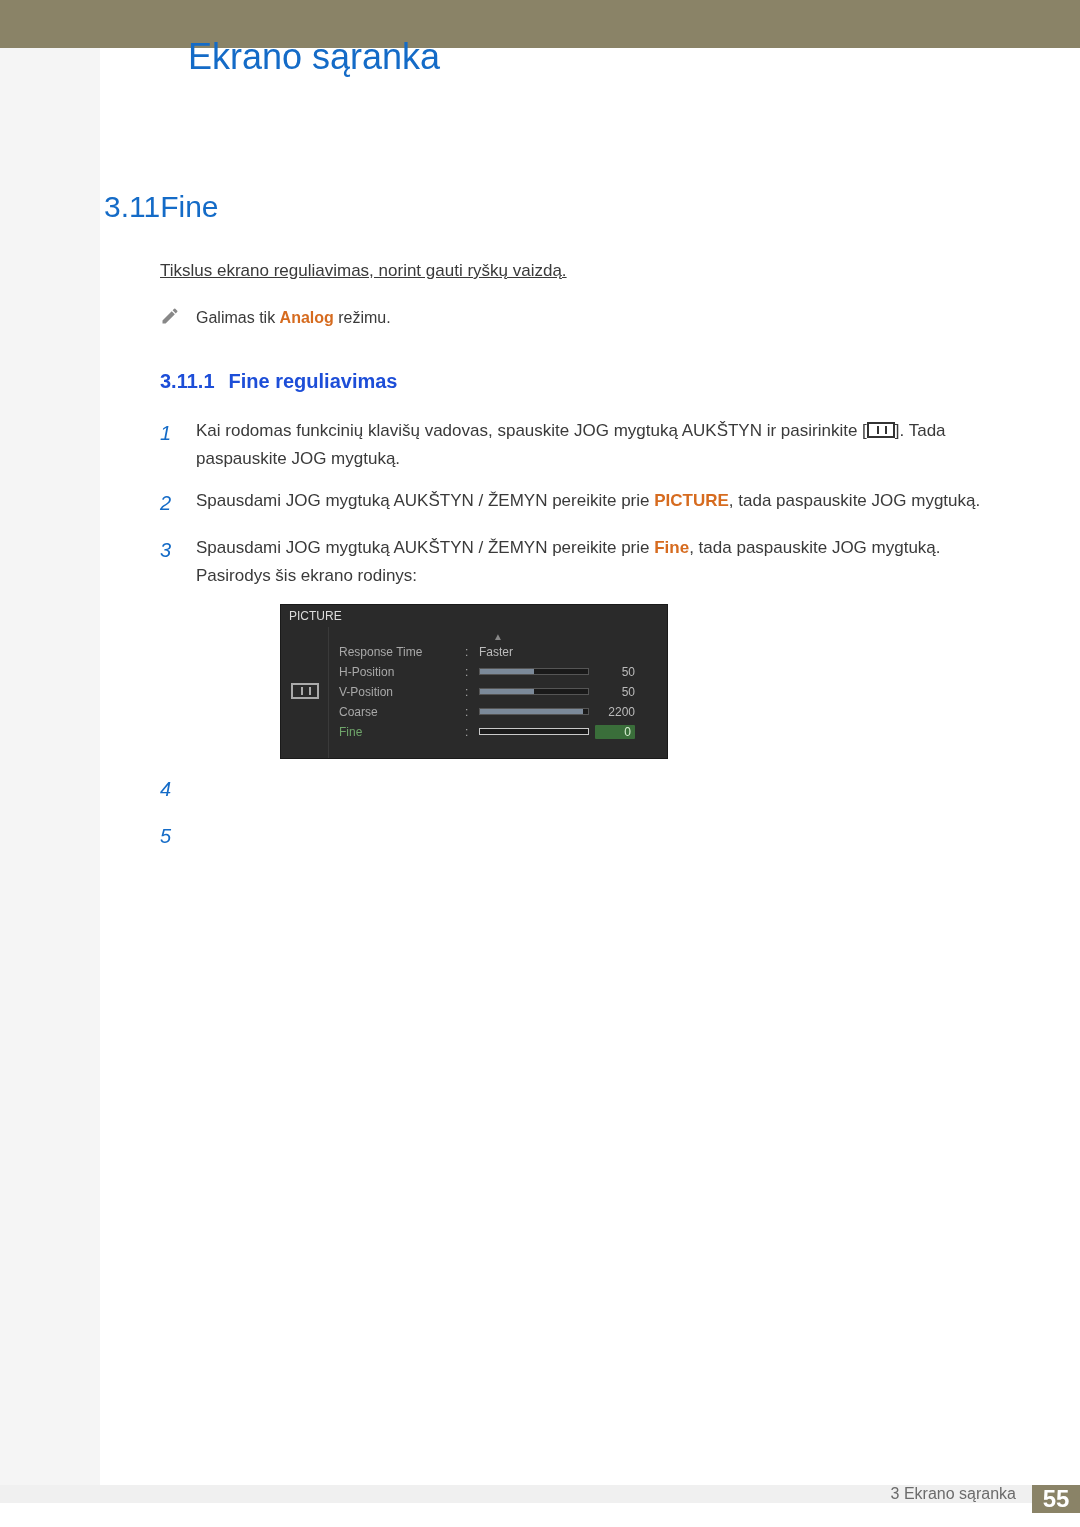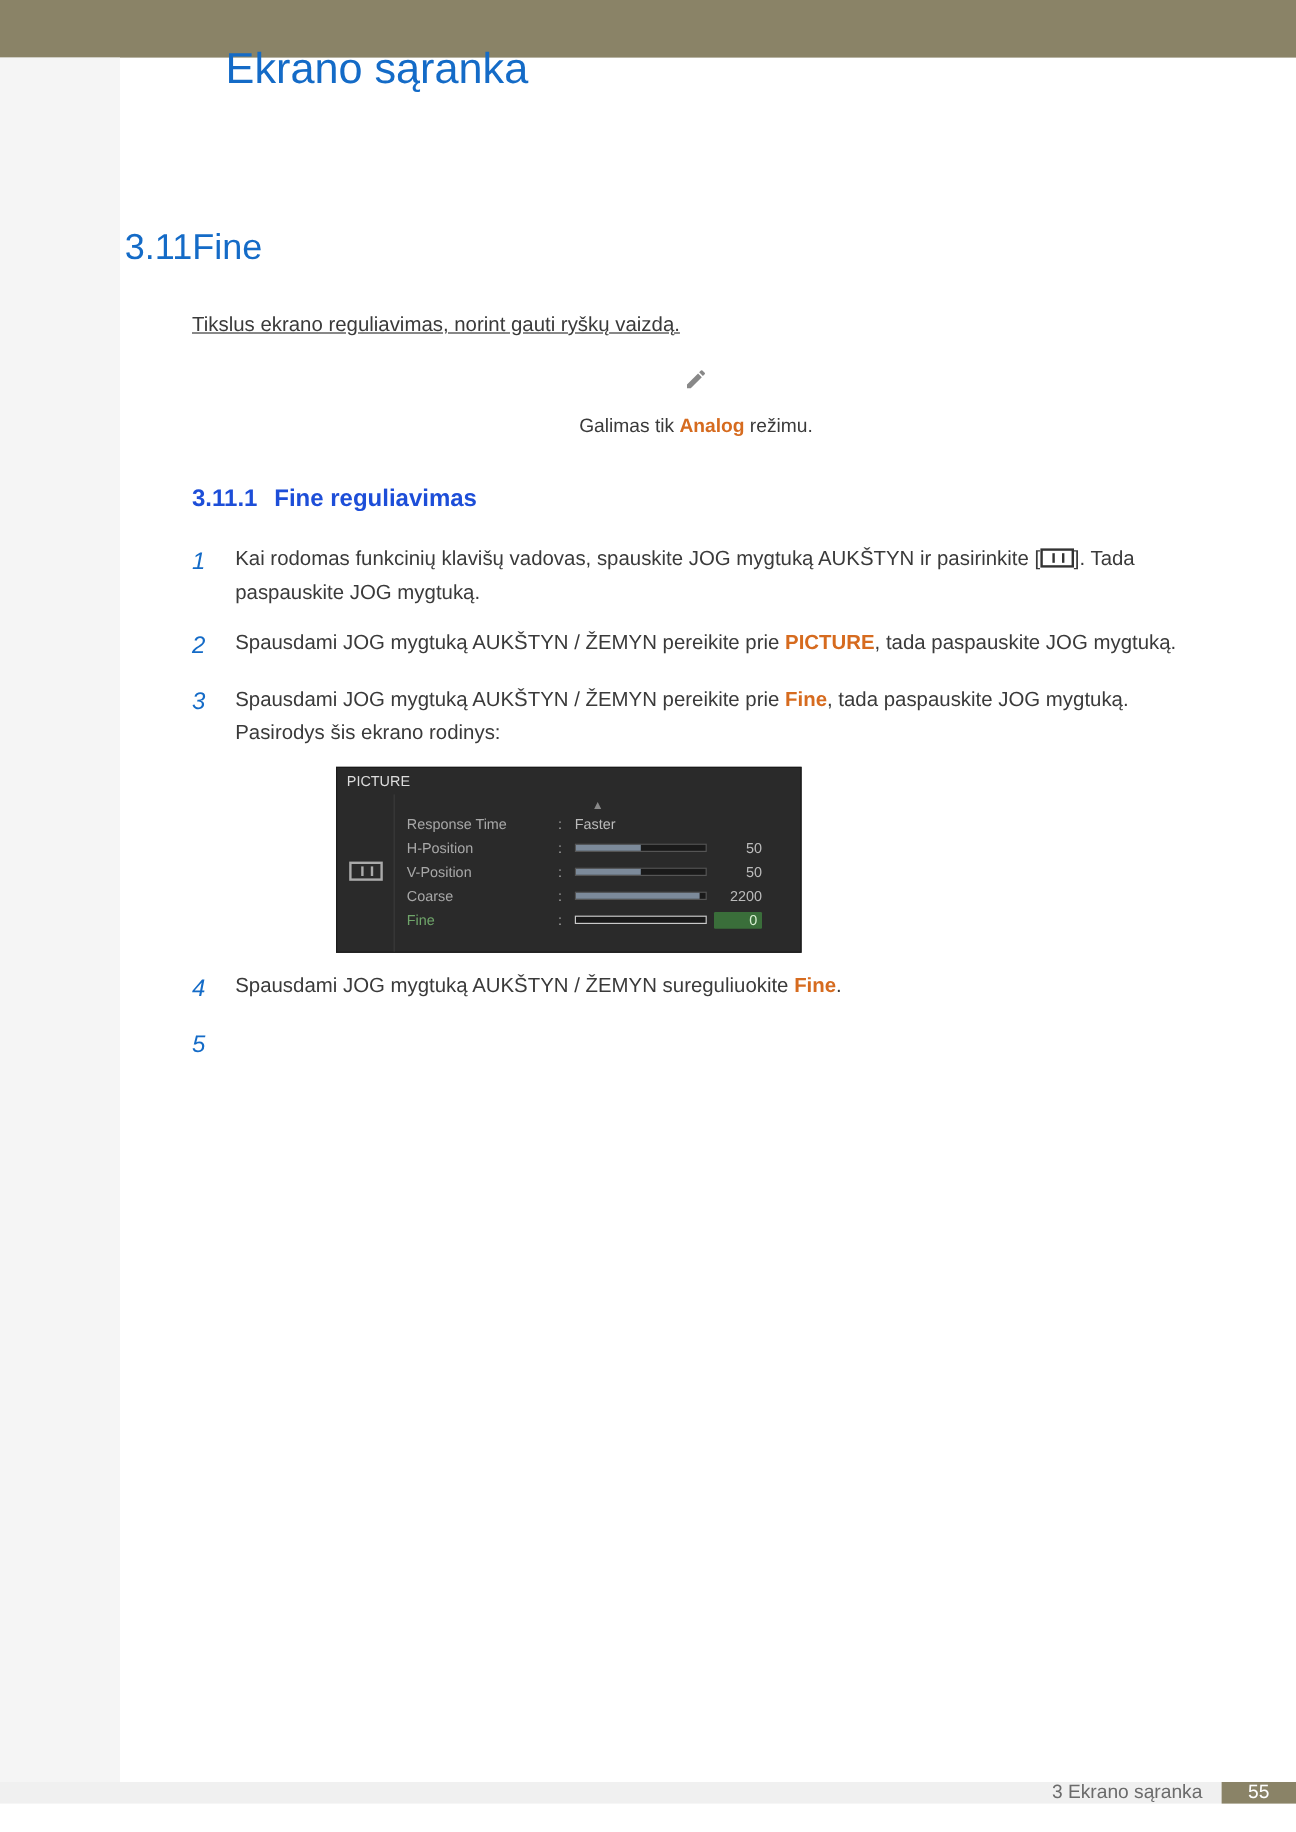--- a/index.html
+++ b/index.html
@@ -52,21 +52,20 @@
     line-height: 1.5;
     text-decoration: underline;
   }
   .noteblock {
     display: flex;
     align-items: center;
     gap: 16px;
     margin-left: 56px;
     margin-bottom: 40px;
     font-size: 16px;
-    flex-direction: column;
   }
   .pencil {
     width: 20px;
     color: #7a7a7a;
   }
   .accent { color: #d66b1f; font-weight: bold; }
   .accent2 { color: #d66b1f; font-weight: bold; }
   .h2row {
     display: flex;
     gap: 14px;
@@ -207,28 +206,28 @@
     background: #f0f0f0;
     color: #6b6b6b;
     font-size: 16px;
     display: flex;
     align-items: center;
     padding: 0 16px;
     flex: 1;
     justify-content: flex-end;
   }
   .footer-page {
-    width: 62px;
+    width: 48px;
     background: #8a8367;
     color: #fff;
     display: flex;
     align-items: center;
     justify-content: center;
-    font-size: 16px;
-    font-weight: normal;
+    font-size: 24px;
+    font-weight: bold;
   }
 </style>
 </head>
 <body>
 
 <div class="topbar"></div>
 <div class="indent-left"></div>
 
 <h1 class="chapter-title">Ekrano sąranka</h1>
 
@@ -329,23 +328,20 @@
                 <span class="osd-bar-fill" style="width:0%"></span>
               </span>
             <span class="osd-val">0</span>
           </div>
         </div>
       </div>
     </div>
 
     <div class="step">
       <span class="snum">4</span>
-      <span>
-        <span>Spausdami JOG mygtuką AUKŠTYN / ŽEMYN sureguliuokite </span><span class="accent2">Fine</span><span>.</span>
-      </span>
     </div>
 
     <div class="step">
       <span class="snum">5</span>
     </div>
 
   </div>
 </div>
 
 <div class="footer">

